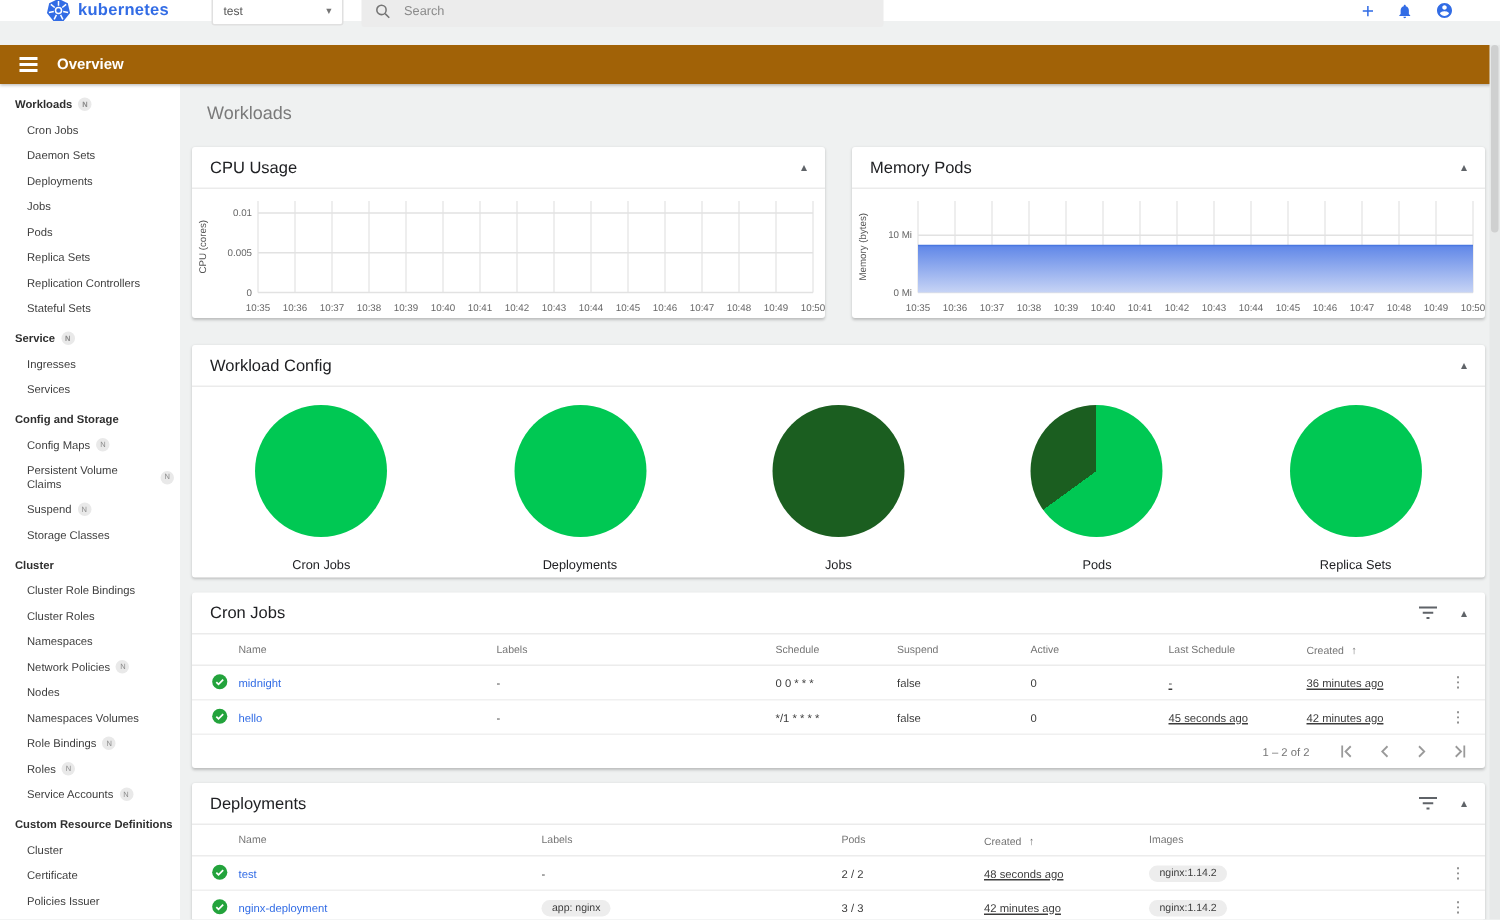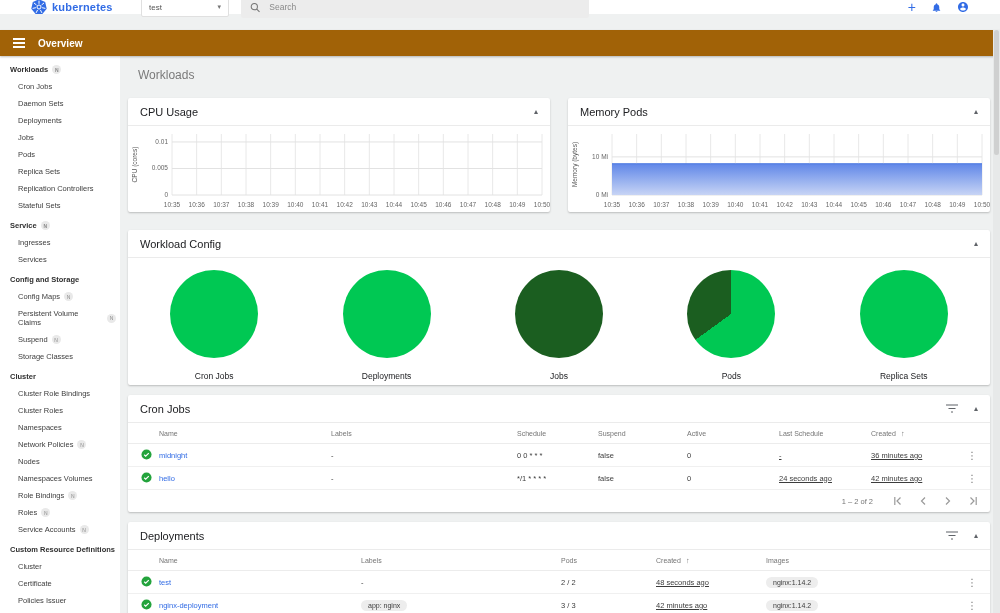--- a/index.html
+++ b/index.html
@@ -419,21 +419,21 @@
         <div class="t-row cron-grid">
           <span><svg width="11" height="11" viewBox="0 0 24 24">
               <circle cx="12" cy="12" r="11" fill="#23a33c"></circle>
               <path d="M7 12.5l3.2 3.2L17 9" stroke="#fff" stroke-width="2.6" fill="none"></path>
             </svg></span>
           <a class="link">hello</a>
           <span>-</span>
           <span>*/1 * * * *</span>
           <span>false</span>
           <span>0</span>
-          <span class="tt">24 seconds ago</span>
+          <span class="tt">45 seconds ago</span>
           <span class="tt">42 minutes ago</span>
           <button class="kebab">⋮</button>
         </div>
       </div>
     <div class="t-foot">
       <span>1 – 2 of 2</span>
       <div class="page-nav">
         <button class="pg-btn">
           <svg width="9" height="10" viewBox="0 0 9 10">
               <g stroke="#9a9a9a" stroke-width="1.2" fill="none">

